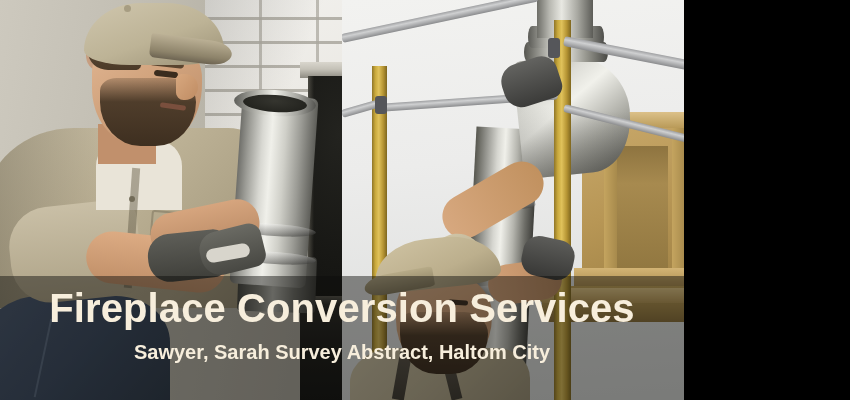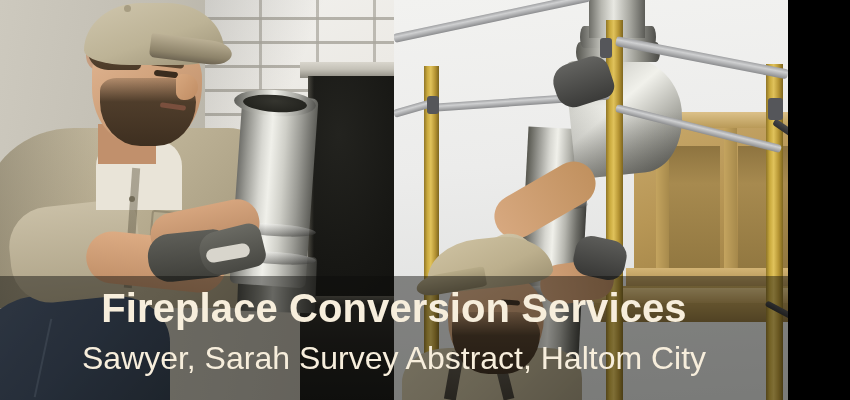--- a/index.html
+++ b/index.html
@@ -428,30 +428,30 @@
   .caption-title {
     margin: 0;
     font-size: 40px;
     font-weight: bold;
     letter-spacing: 0.1px;
     line-height: 1.0;
     white-space: nowrap;
   }
   .caption-sub {
     margin: 0;
-    font-size: 32px;
-    font-weight: normal;
+    font-size: 20px;
+    font-weight: bold;
     line-height: 1.0;
     white-space: nowrap;
   }
 </style>
 </head>
 <body>
 
-<div class="banner" style="width: 788px; height: 400px;">
+<div class="banner" style="width: 684px; height: 400px;">
 
   <div class="panels">
 
     <div class="panel">
       <div class="lp-wall"></div>
       <div class="lp-brick"></div>
       <div class="lp-brick-shade"></div>
       <div class="lp-mantel"></div>
       <div class="lp-firebox"></div>
       <div class="lp-firebox-edge"></div>

